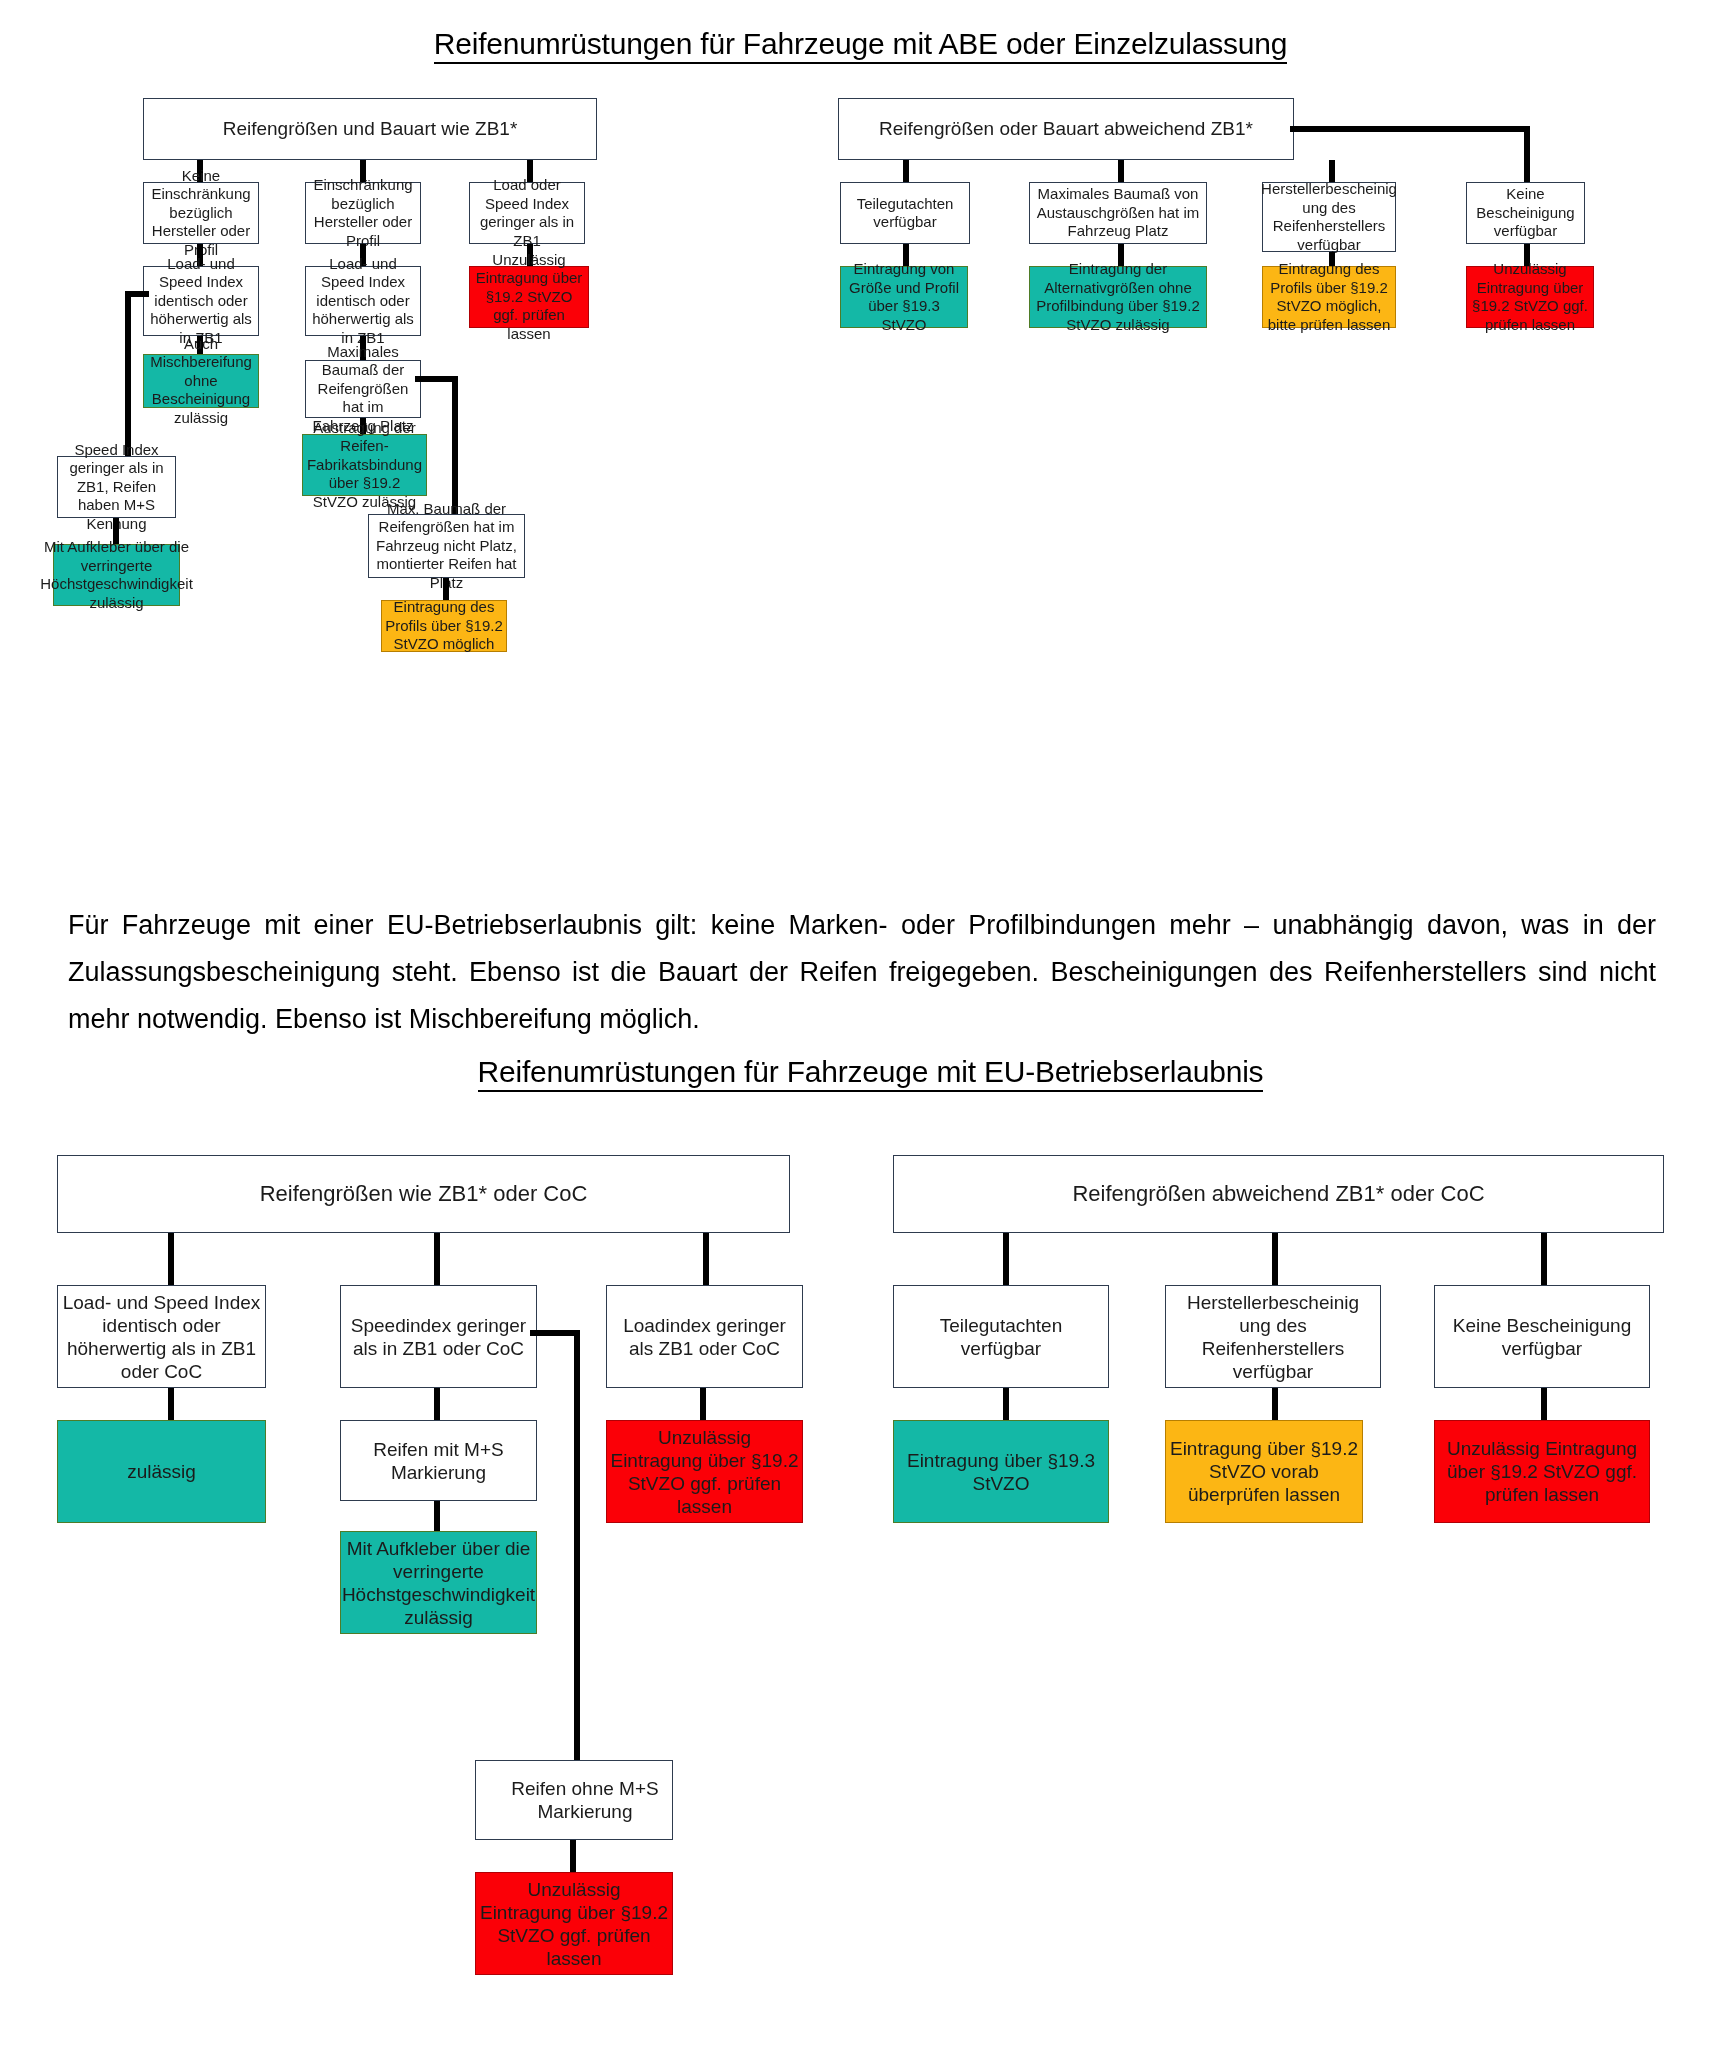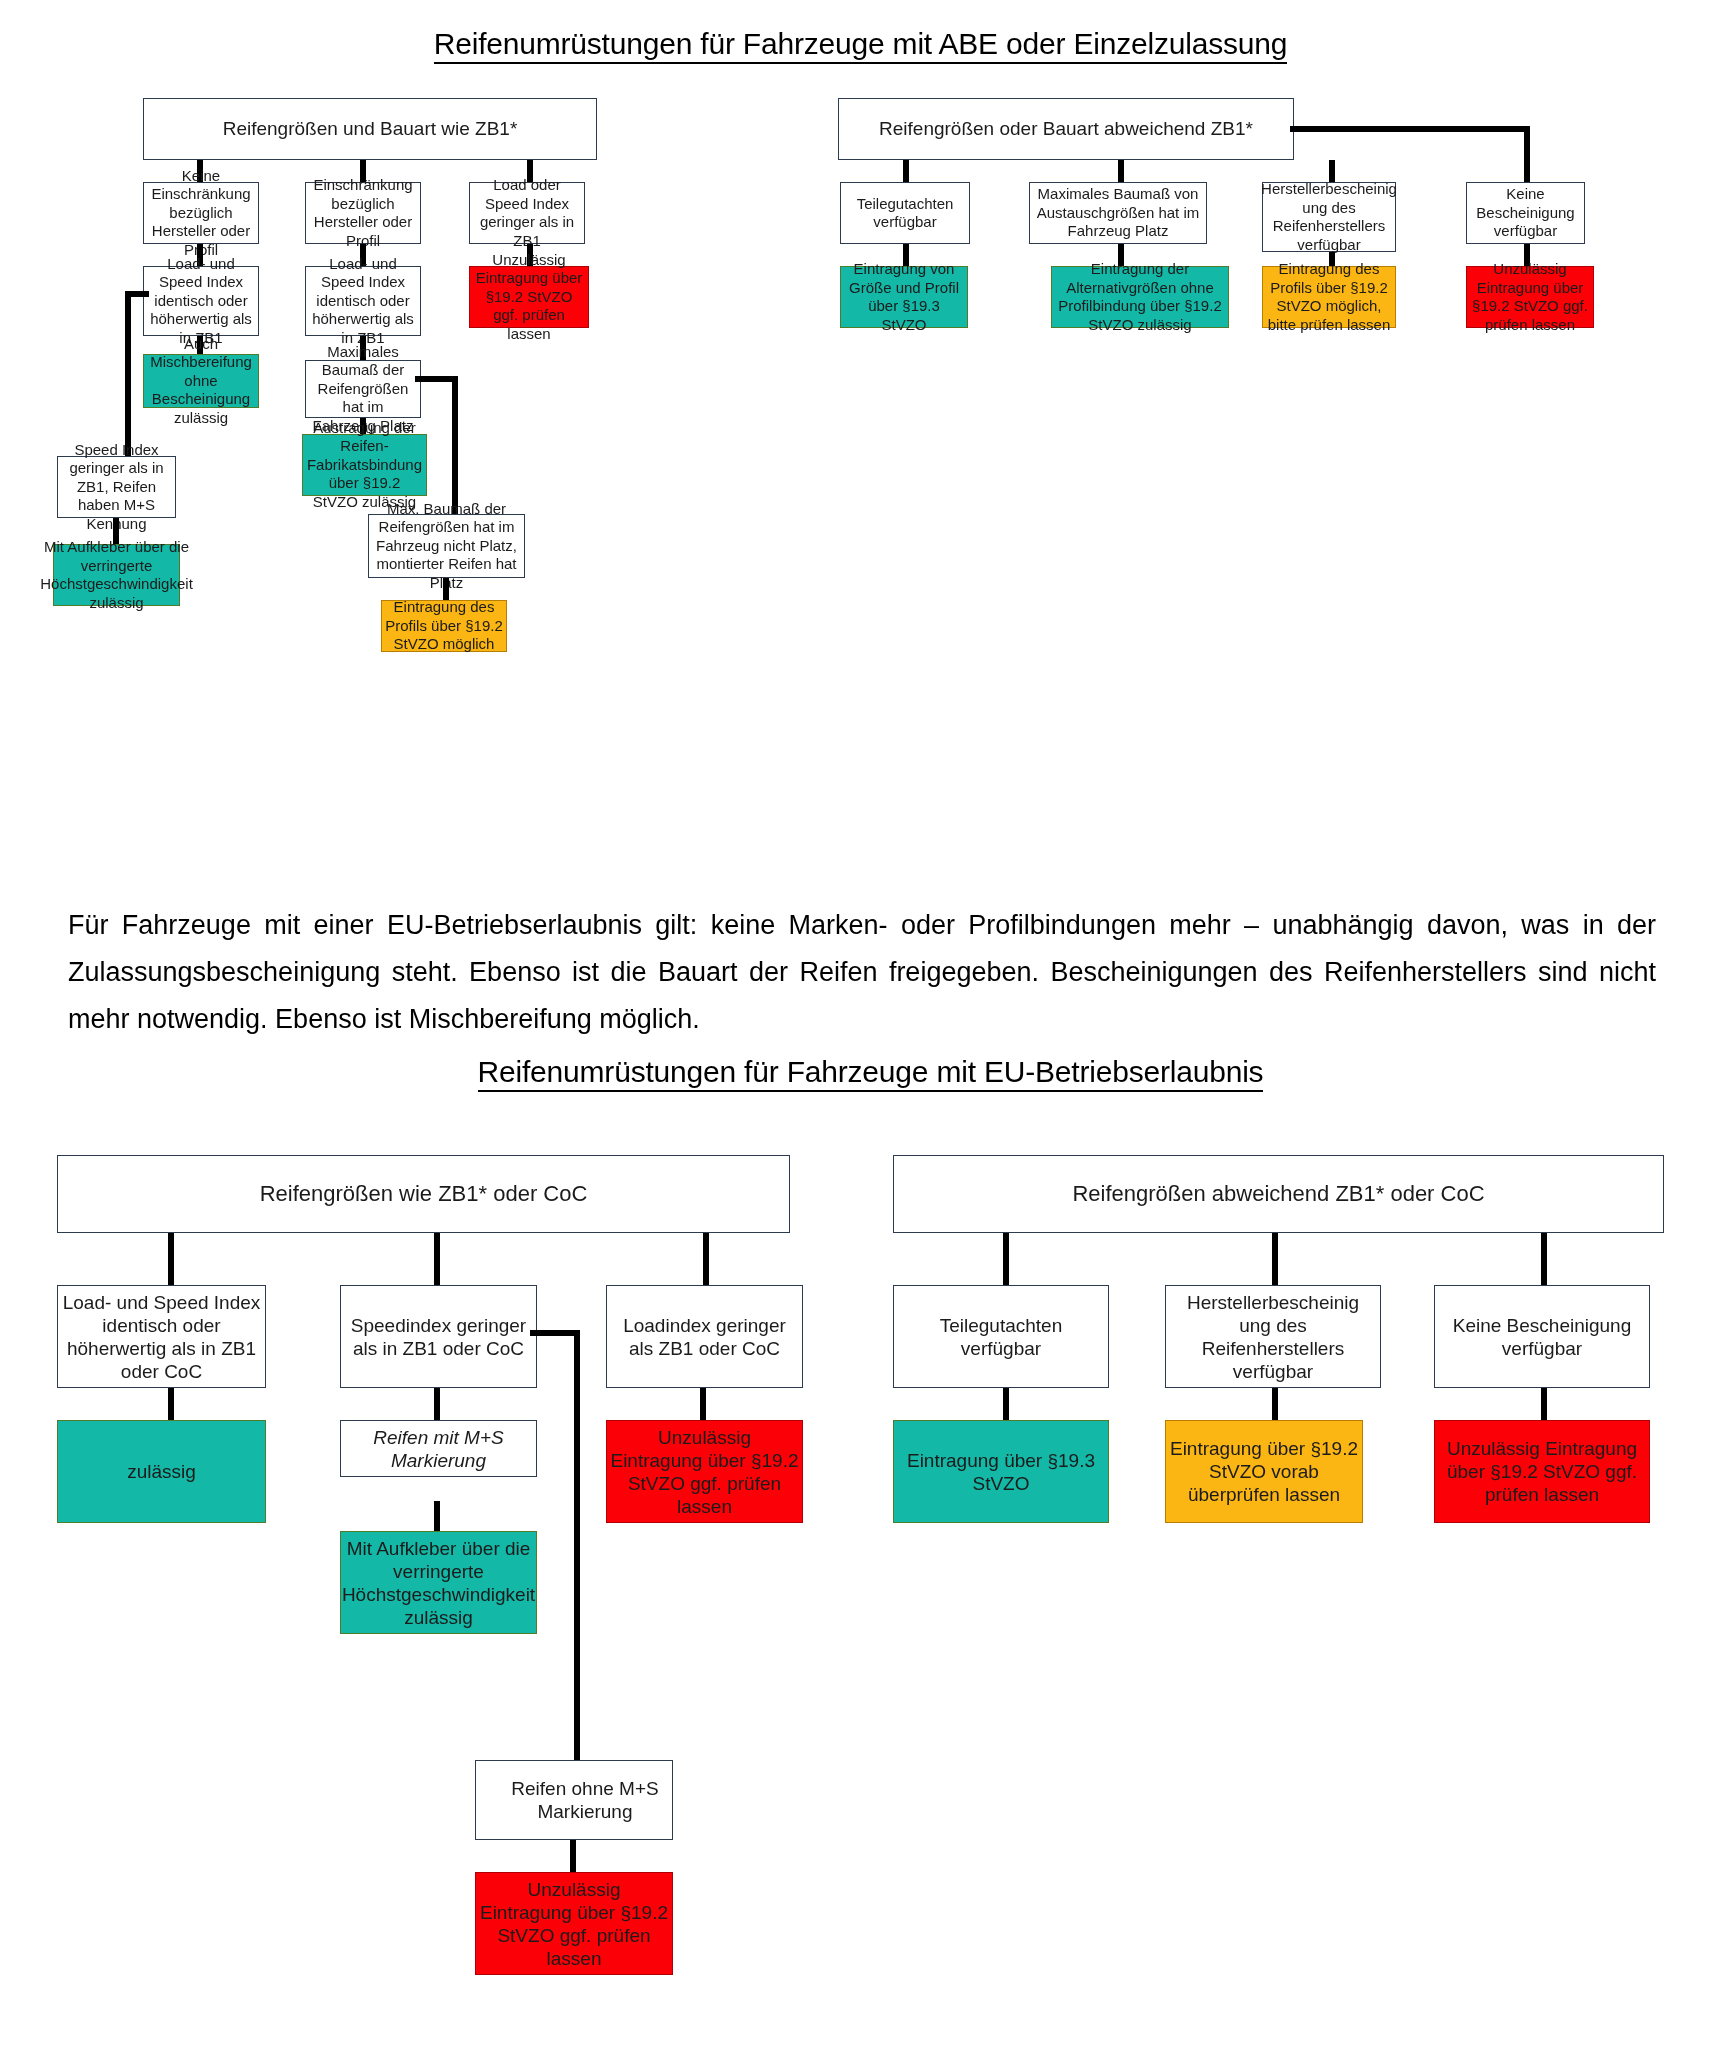--- a/index.html
+++ b/index.html
@@ -174,21 +174,21 @@
   </div>
   <div class="conn vline" style="left:903px; top:244px; height:22px;"></div>
   <div class="node green" style="left:840px; top:266px; width:128px; height:62px;">
     <span>Eintragung von Größe und Profil über §19.3 StVZO</span>
   </div>
 
   <div class="node" style="left:1029px; top:182px; width:178px; height:62px;">
     <span>Maximales Baumaß von Austauschgrößen hat im Fahrzeug Platz</span>
   </div>
   <div class="conn vline" style="left:1118px; top:244px; height:22px;"></div>
-  <div class="node green" style="left:1051px; top:266px; width:178px; height:62px;">
+  <div class="node green" style="left:1029px; top:266px; width:178px; height:62px;">
     <span>Eintragung der Alternativgrößen ohne Profilbindung über §19.2 StVZO zulässig</span>
   </div>
 
   <div class="node" style="left:1262px; top:182px; width:134px; height:70px;">
     <span>Herstellerbescheinig ung des Reifenherstellers verfügbar</span>
   </div>
   <div class="conn vline" style="left:1329px; top:252px; height:14px;"></div>
   <div class="node orange" style="left:1262px; top:266px; width:134px; height:62px;">
     <span>Eintragung des Profils über §19.2 StVZO möglich, bitte prüfen lassen</span>
   </div>
@@ -222,21 +222,21 @@
   </div>
   <div class="conn vline" style="left:168px; top:1388px; height:32px;"></div>
   <div class="node big green" style="left:57px; top:1420px; width:209px; height:103px;">
     <span>zulässig</span>
   </div>
 
   <div class="node big" style="left:340px; top:1285px; width:197px; height:103px;">
     <span>Speedindex geringer als in ZB1 oder CoC</span>
   </div>
   <div class="conn vline" style="left:434px; top:1388px; height:32px;"></div>
-  <div class="node big" style="left:340px; top:1420px; width:197px; height:57px;font-style:italic;">
+  <div class="node big" style="left:340px; top:1420px; width:197px; height:81px;">
     <span>Reifen mit M+S Markierung</span>
   </div>
   <div class="conn vline" style="left:434px; top:1501px; height:30px;"></div>
   <div class="node big green" style="left:340px; top:1531px; width:197px; height:103px;">
     <span>Mit Aufkleber über die verringerte Höchstgeschwindigkeit zulässig</span>
   </div>
 
   <div class="conn hline" style="left:530px; top:1330px; width:50px;"></div>
   <div class="conn vline" style="left:574px; top:1330px; height:430px;"></div>
   <div class="node big" style="left:475px; top:1760px; width:198px; height:80px;padding-left:25px;">

